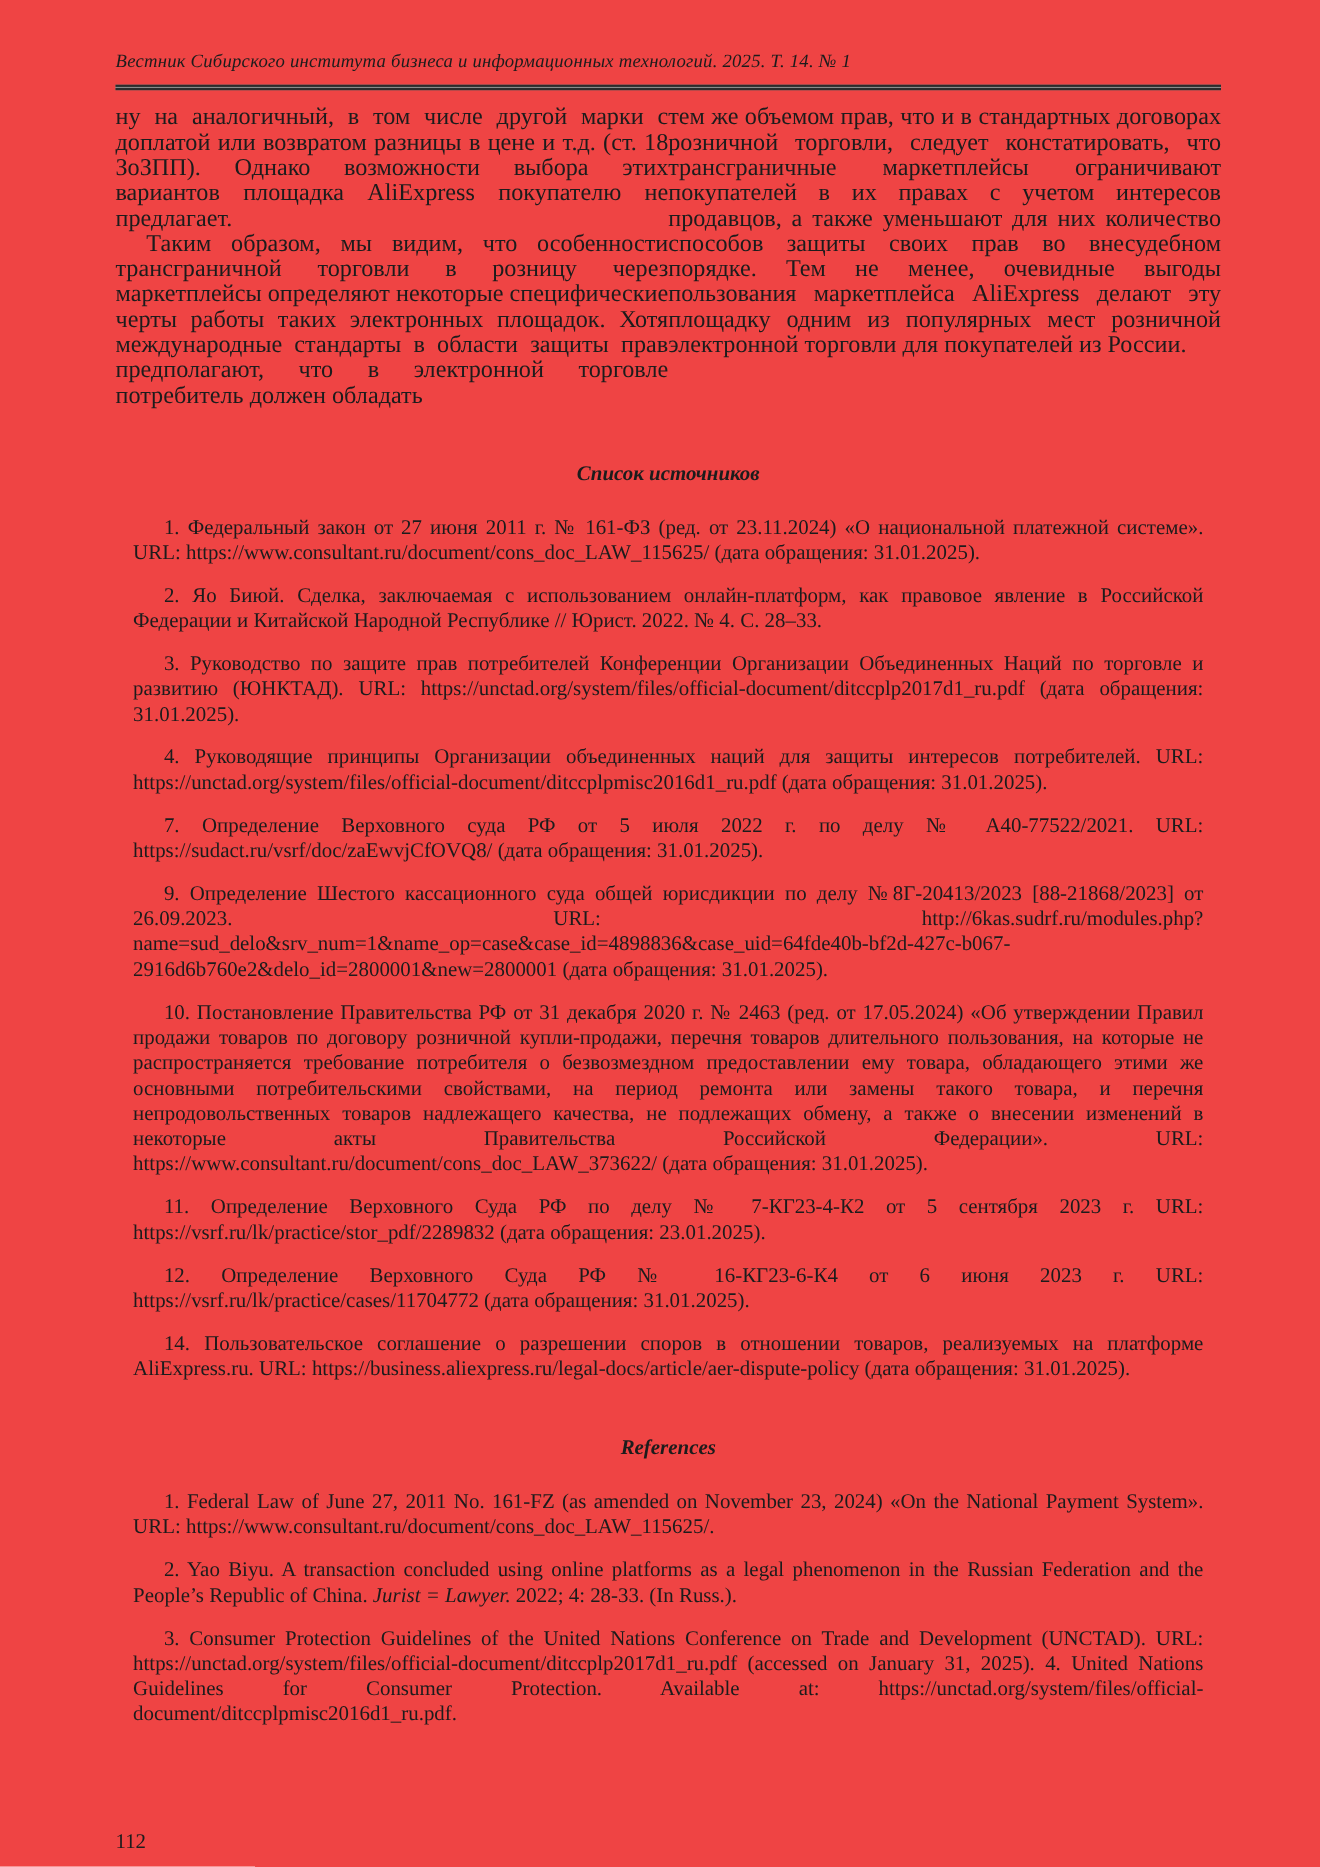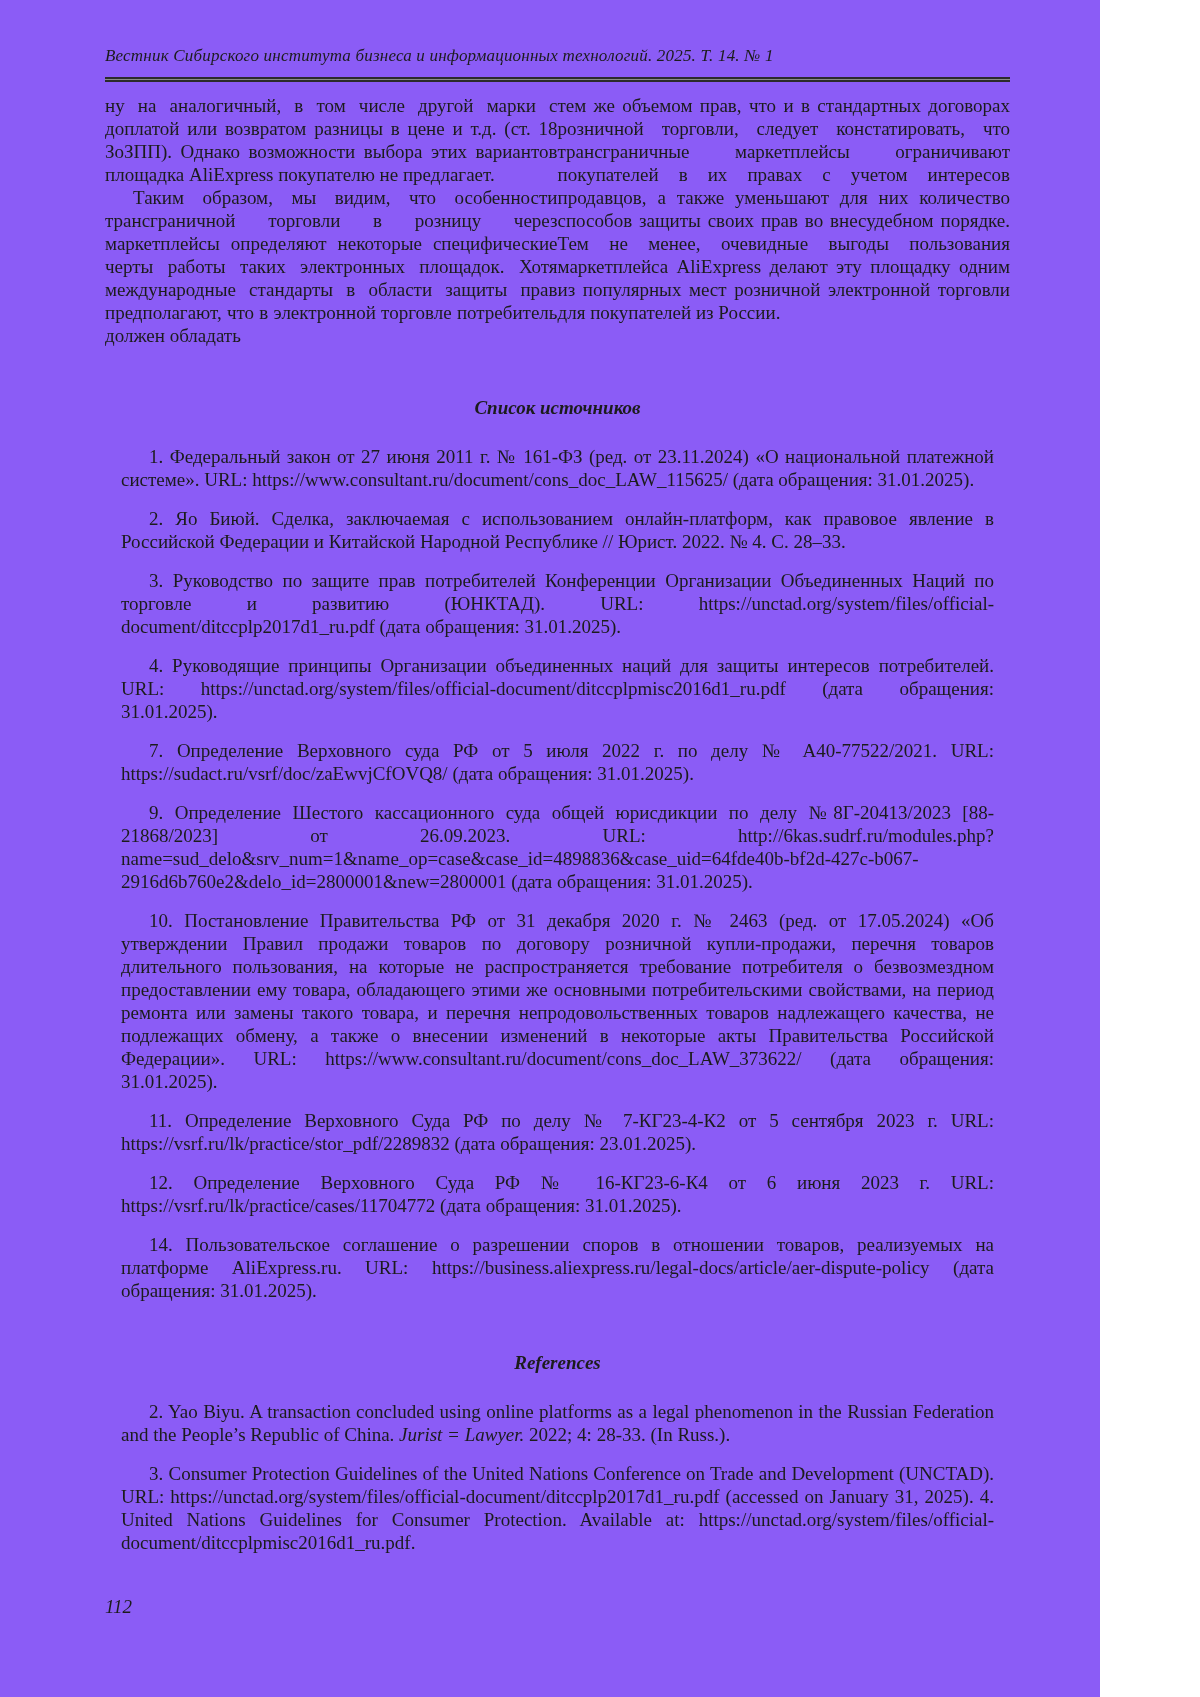--- a/index.html
+++ b/index.html
@@ -10,43 +10,43 @@
   body {
     width: 1200px;
     height: 1697px;
     overflow: hidden;
     font-family: "Liberation Serif", "DejaVu Serif", serif;
     color: #1c1c1c;
   }
   .page {
     position: relative;
     box-sizing: border-box;
-    width: 1100px;
+    width: 1200px;
     height: 1697px;
     padding: 46px 90px 0 105px;
-    background: #8b5cf6;
+    background: #ef4444;
   }
   .running-head {
     font-style: italic;
     font-size: 17px;
     line-height: 20px;
     color: #1c1c1c;
     letter-spacing: 0.2px;
   }
   .header-rule {
     margin-top: 11px;
     height: 1px;
     border-top: 2px solid #2b2b2b;
     border-bottom: 2px solid #2b2b2b;
     background: #8a8a8a;
   }
   .two-col {
     display: flex;
     margin-top: 12px;
-    font-size: 19px;
+    font-size: 22px;
     line-height: 23px;
     text-align: justify;
   }
   .two-col .col { flex: 1 1 0; min-width: 0; }
   .two-col p { margin: 0; }
   .p-indent { text-indent: 28px; }
   .section-heading {
     margin: 50px 0 26px 0;
     font-size: 19px;
     line-height: 22px;
@@ -61,24 +61,23 @@
     line-height: 23px;
     text-align: justify;
     text-indent: 28px;
     overflow-wrap: break-word;
     word-break: break-word;
   }
   .ref-list p em { }
   .page-number {
     position: absolute;
     left: 105px;
-    top: 1596px;
+    top: 1664px;
     font-size: 19px;
     color: #1c1c1c;
-    font-style: italic;
   }
 </style>
 </head>
 <body>
 
 <div class="page">
 
   <header>
     <div class="running-head">Вестник Сибирского института бизнеса и информационных технологий. 2025. Т. 14. № 1</div>
     <div class="header-rule"></div>
@@ -105,19 +104,20 @@
     <p>9. Определение Шестого кассационного суда общей юрисдикции по делу №8Г-20413/2023 [88-21868/2023] от 26.09.2023. URL: http://6kas.sudrf.ru/modules.php?name=sud_delo&amp;srv_num=1&amp;name_op=case&amp;case_id=4898836&amp;case_uid=64fde40b-bf2d-427c-b067-2916d6b760e2&amp;delo_id=2800001&amp;new=2800001 (дата обращения: 31.01.2025).</p>
     <p>10. Постановление Правительства РФ от 31 декабря 2020 г. № 2463 (ред. от 17.05.2024) «Об утверждении Правил продажи товаров по договору розничной купли-продажи, перечня товаров длительного пользования, на которые не распространяется требование потребителя о безвозмездном предоставлении ему товара, обладающего этими же основными потребительскими свойствами, на период ремонта или замены такого товара, и перечня непродовольственных товаров надлежащего качества, не подлежащих обмену, а также о внесении изменений в некоторые акты Правительства Российской Федерации». URL: https://www.consultant.ru/document/cons_doc_LAW_373622/ (дата обращения: 31.01.2025).</p>
     <p>11. Определение Верховного Суда РФ по делу № 7-КГ23-4-К2 от 5 сентября 2023 г. URL: https://vsrf.ru/lk/practice/stor_pdf/2289832 (дата обращения: 23.01.2025).</p>
     <p>12. Определение Верховного Суда РФ № 16-КГ23-6-К4 от 6 июня 2023 г. URL: https://vsrf.ru/lk/practice/cases/11704772 (дата обращения: 31.01.2025).</p>
     <p>14. Пользовательское соглашение о разрешении споров в отношении товаров, реализуемых на платформе AliExpress.ru. URL: https://business.aliexpress.ru/legal-docs/article/aer-dispute-policy (дата обращения: 31.01.2025).</p>
   </section>
 
   <h2 class="section-heading">References</h2>
 
   <section class="ref-list">
+    <p>1. Federal Law of June 27, 2011 No. 161-FZ (as amended on November 23, 2024) «On the National Payment System». URL: https://www.consultant.ru/document/cons_doc_LAW_115625/.</p>
     <p><span>2. Yao Biyu. A transaction concluded using online platforms as a legal phenomenon in the Russian Federation and the People’s Republic of China. </span><em>Jurist = Lawyer.</em><span> 2022; 4: 28-33. (In Russ.).</span></p>
     <p>3. Consumer Protection Guidelines of the United Nations Conference on Trade and Development (UNCTAD). URL: https://unctad.org/system/files/official-document/ditccplp2017d1_ru.pdf (accessed on January 31, 2025). 4. United Nations Guidelines for Consumer Protection. Available at: https://unctad.org/system/files/official-document/ditccplpmisc2016d1_ru.pdf.</p>
   </section>
 
   <div class="page-number">112</div>
 
 </div>
 
 </body></html>

